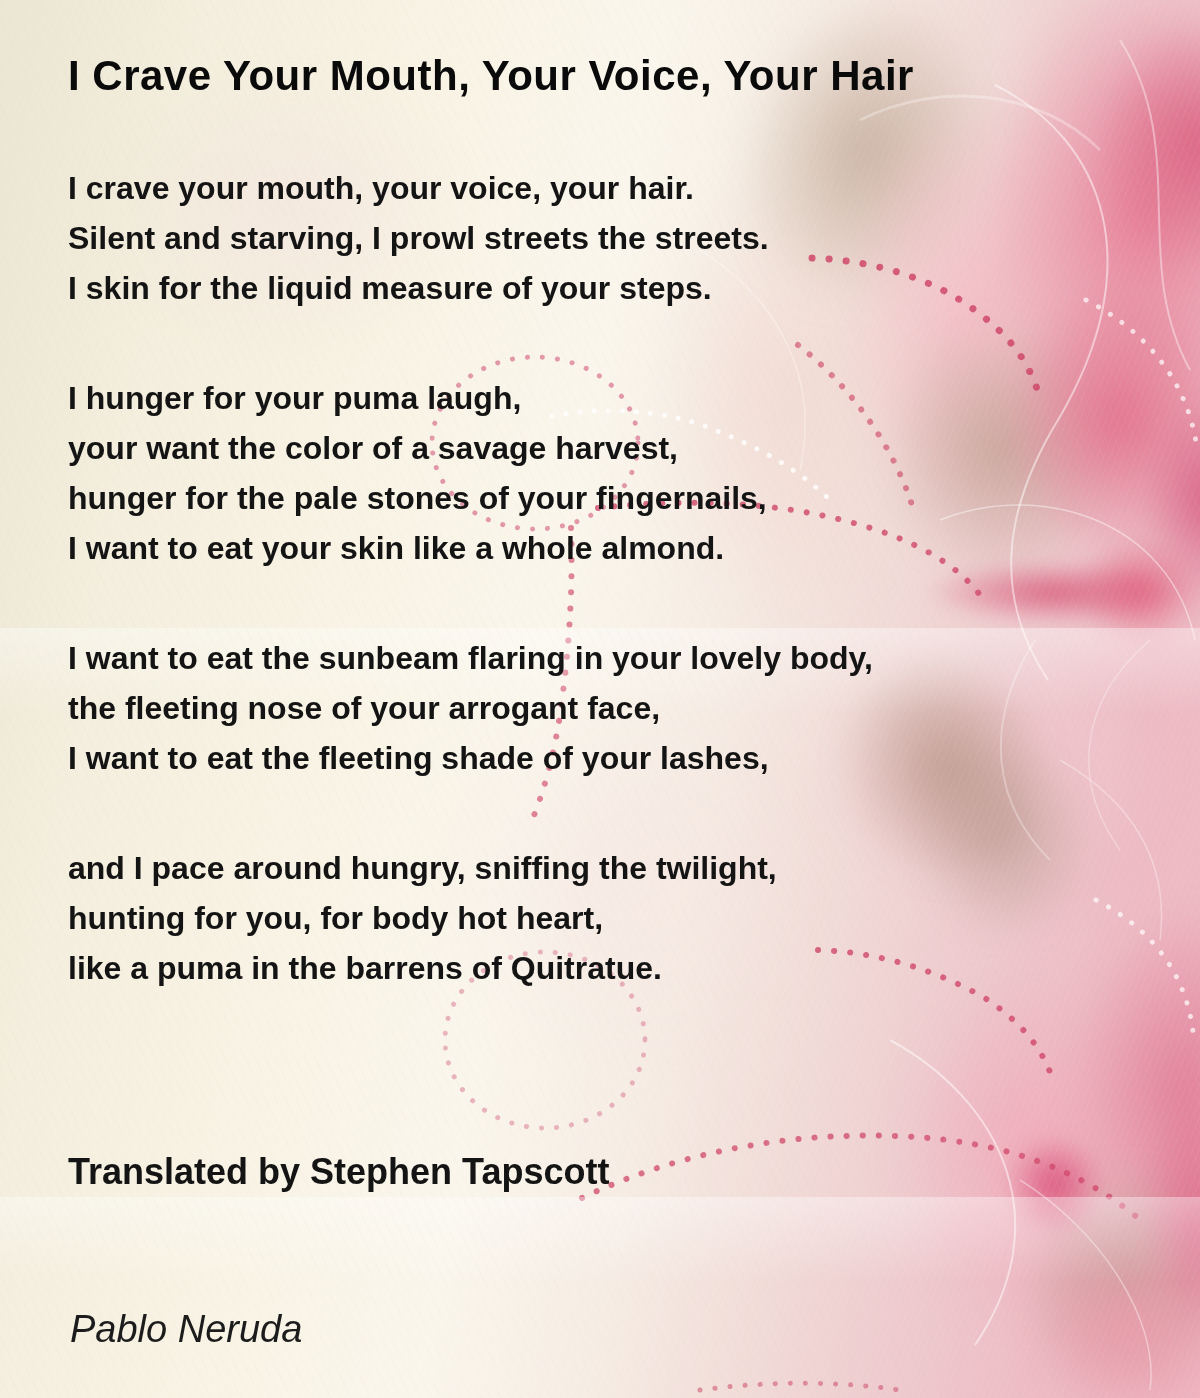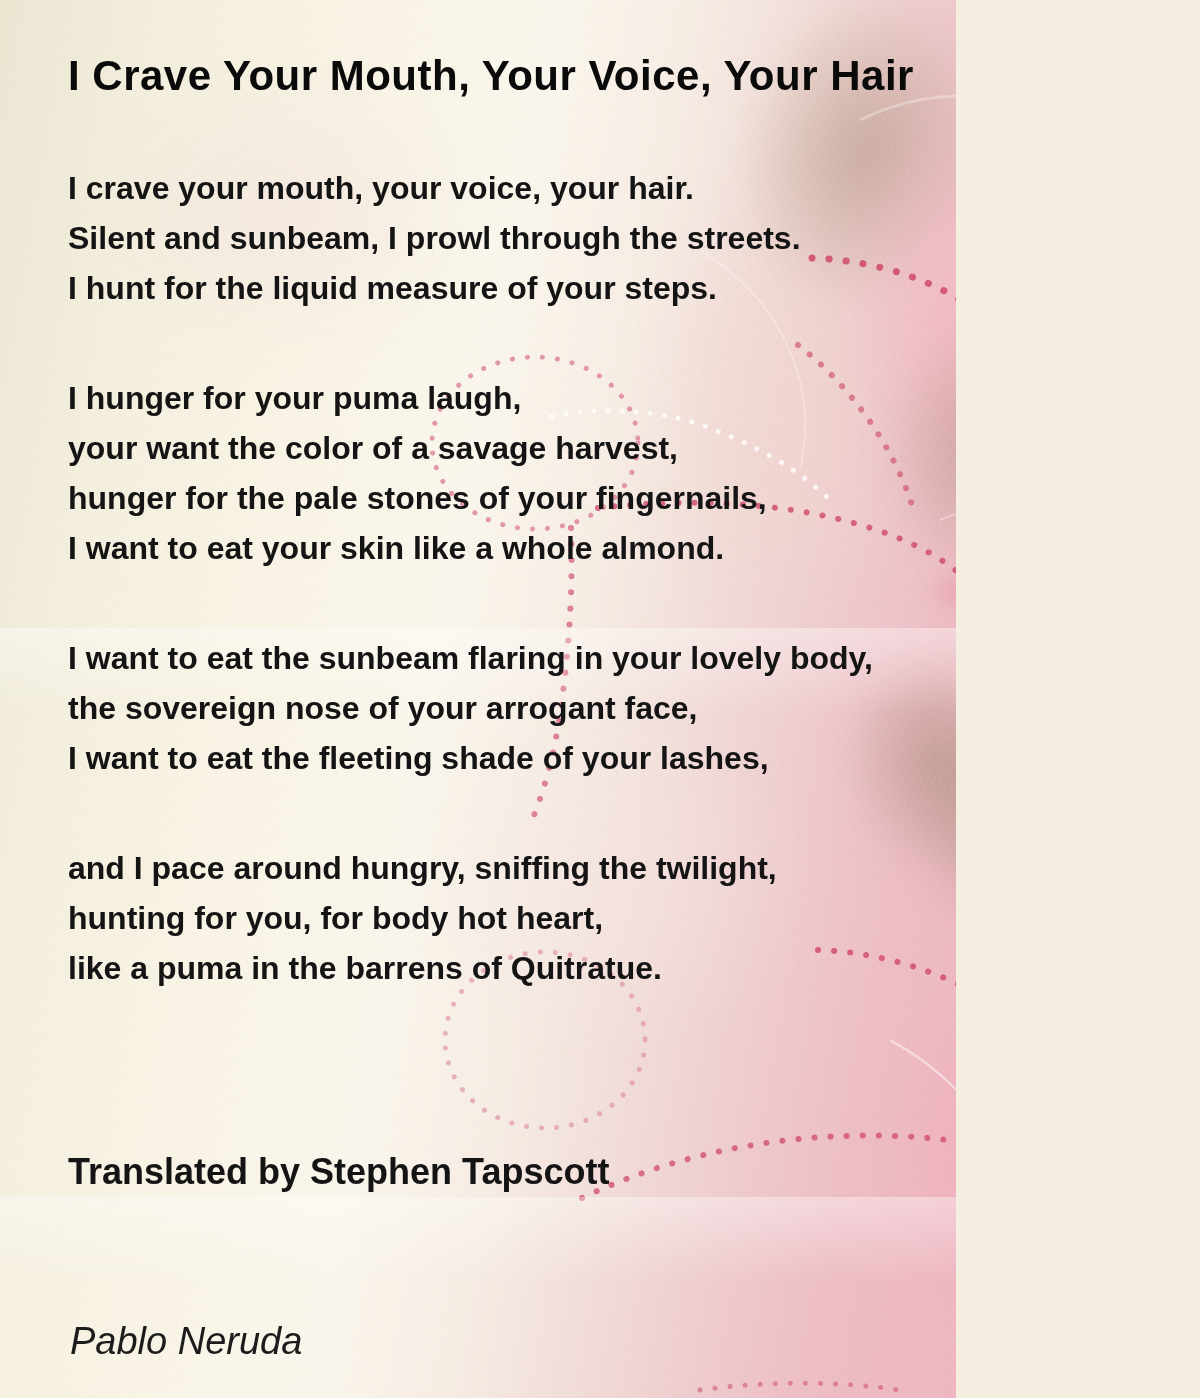--- a/index.html
+++ b/index.html
@@ -5,21 +5,21 @@
   html, body {
     margin: 0;
     padding: 0;
     width: 1200px;
     height: 1398px;
     overflow: hidden;
     background: #f5efe2;
   }
   .page {
     position: relative;
-    width: 956px;
+    width: 1200px;
     height: 1398px;
     overflow: hidden;
     font-family: "Liberation Sans", "DejaVu Sans", sans-serif;
   }
 
   
   .bg, .bg * { pointer-events: none; }
   .bg { position: absolute; inset: 0; }
 
   .wash {
@@ -98,21 +98,20 @@
     position: absolute; left: 0; top: 1147px;
     font-size: 36px; font-weight: bold; line-height: 50px;
     white-space: nowrap;
     color: var(--body-text, #141414);
   }
   .author {
     position: absolute; left: 2px; top: 1306px;
     font-size: 38px; font-style: italic; font-weight: normal; line-height: 46px;
     white-space: nowrap;
     color: var(--author-text, #1c1c1c);
-    margin-top: 12px;
   }
 </style>
 </head>
 <body>
 
 <div class="page">
 
   <div class="bg">
     <div class="wash"></div>
 
@@ -173,32 +172,32 @@
     <div class="seam seam2"></div>
     <div class="texture"></div>
   </div>
 
   <div class="content">
     <h1 class="title">I Crave Your Mouth, Your Voice, Your Hair</h1>
 
     <div class="poem">
       <div class="stanza">
         <div class="line">I crave your mouth, your voice, your hair.</div>
-        <div class="line">Silent and sunbeam, I prowl through the streets.</div>
-        <div class="line">I hunt for the liquid measure of your steps.</div>
+        <div class="line">Silent and starving, I prowl streets the streets.</div>
+        <div class="line">I skin for the liquid measure of your steps.</div>
       </div>
       <div class="stanza">
         <div class="line">I hunger for your puma laugh,</div>
         <div class="line">your want the color of a savage harvest,</div>
         <div class="line">hunger for the pale stones of your fingernails,</div>
         <div class="line">I want to eat your skin like a whole almond.</div>
       </div>
       <div class="stanza">
         <div class="line">I want to eat the sunbeam flaring in your lovely body,</div>
-        <div class="line">the sovereign nose of your arrogant face,</div>
+        <div class="line">the fleeting nose of your arrogant face,</div>
         <div class="line">I want to eat the fleeting shade of your lashes,</div>
       </div>
       <div class="stanza">
         <div class="line">and I pace around hungry, sniffing the twilight,</div>
         <div class="line">hunting for you, for body hot heart,</div>
         <div class="line">like a puma in the barrens of Quitratue.</div>
       </div>
     </div>
 
     <div class="translator">Translated by Stephen Tapscott</div>

